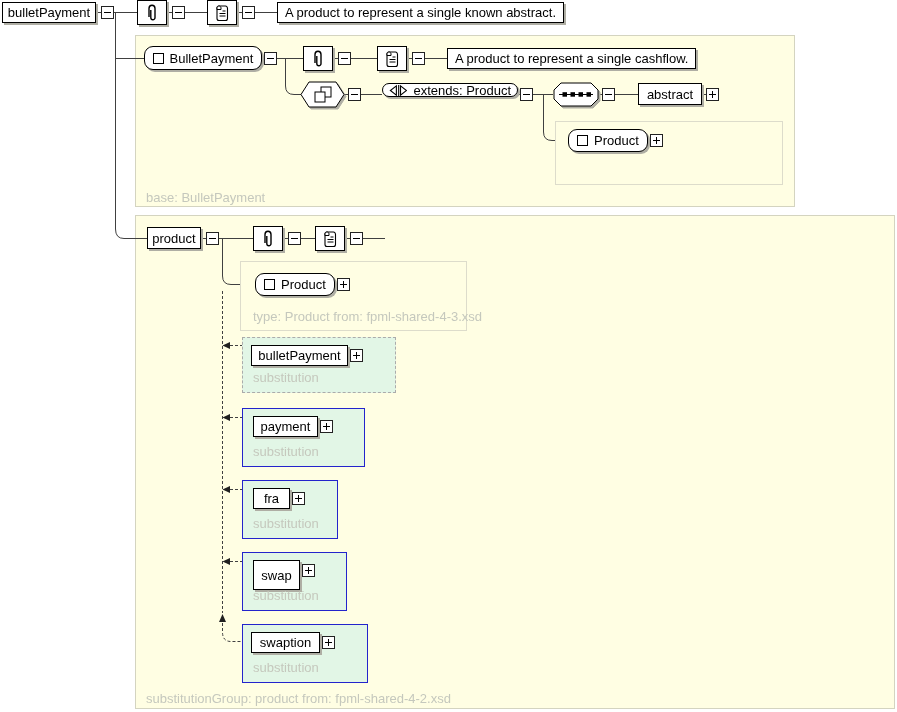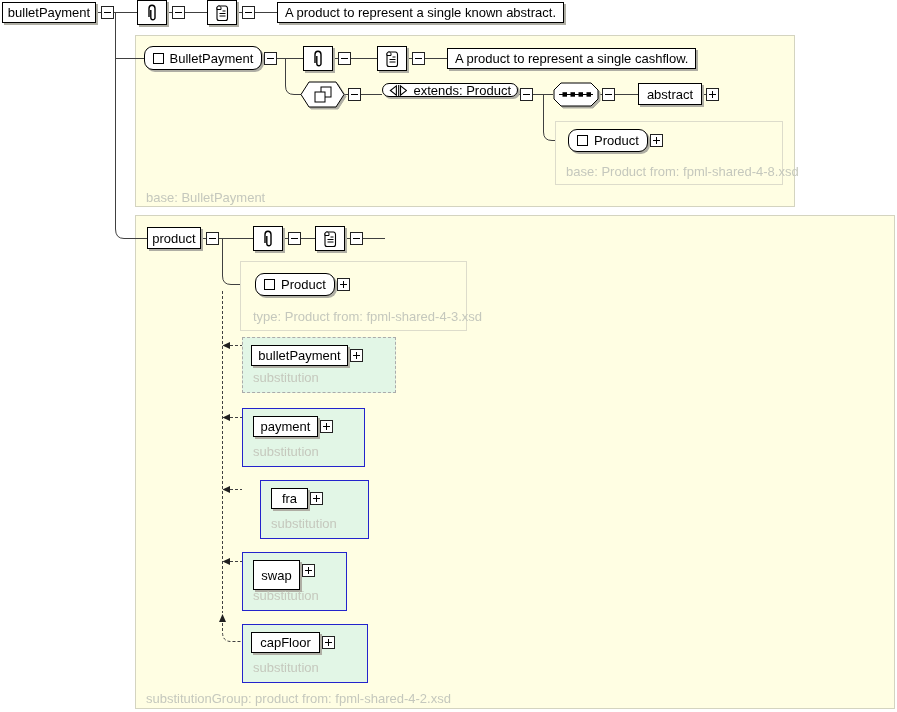--- a/index.html
+++ b/index.html
@@ -176,21 +176,20 @@
 
   <div class="area" style="left:555px;top:121px;width:228px;height:64px">
     <div class="typebox" style="position:absolute;left:12px;top:7px;width:80px;height:23px">
       <span class="sq"></span>
       <span>Product</span>
     </div>
     <div class="toggle" style="left:94px;top:12px">
         <span class="bh"></span>
         <span class="bv"></span>
       </div>
-    <div class="cap" style="left:10px;top:42px">base: Product from: fpml-shared-4-8.xsd</div>
   </div>
 
   <div class="node cap" style="left:146px;top:190px">base: BulletPayment</div>
 
   <div class="node ebox" style="left:147px;top:227px;width:54px;height:22px">product</div>
   <div class="toggle" style="left:206px;top:232px">
       <span class="bh"></span>
     </div>
 
   <div class="node iconbox" style="left:253px;top:226px">
@@ -239,40 +238,40 @@
 
   <div class="subrow" style="left:242px;top:408px;width:123px;height:59px">
     <div class="ebox" style="left:10px;top:7px;width:65px;height:21px">payment</div>
     <div class="toggle" style="left:77px;top:11px">
         <span class="bh"></span>
         <span class="bv"></span>
       </div>
     <div class="cap">substitution</div>
   </div>
 
-  <div class="subrow" style="left:260px;top:480px;width:109px;height:59px">
+  <div class="subrow" style="left:242px;top:480px;width:96px;height:59px">
     <div class="ebox" style="left:10px;top:7px;width:37px;height:21px">fra</div>
     <div class="toggle" style="left:49px;top:11px">
         <span class="bh"></span>
         <span class="bv"></span>
       </div>
     <div class="cap">substitution</div>
   </div>
 
   <div class="subrow" style="left:242px;top:552px;width:105px;height:59px">
     <div class="ebox" style="left:10px;top:7px;width:47px;height:30px">swap</div>
     <div class="toggle" style="left:59px;top:11px">
         <span class="bh"></span>
         <span class="bv"></span>
       </div>
     <div class="cap">substitution</div>
   </div>
 
   <div class="subrow" style="left:242px;top:624px;width:126px;height:59px">
-    <div class="ebox" style="left:8px;top:7px;width:69px;height:21px">capFloor</div>
+    <div class="ebox" style="left:8px;top:7px;width:69px;height:21px">swaption</div>
     <div class="toggle" style="left:79px;top:11px">
         <span class="bh"></span>
         <span class="bv"></span>
       </div>
     <div class="cap">substitution</div>
   </div>
 
   <div class="node cap" style="left:146px;top:691px">substitutionGroup: product from: fpml-shared-4-2.xsd</div>
 
 </div>

